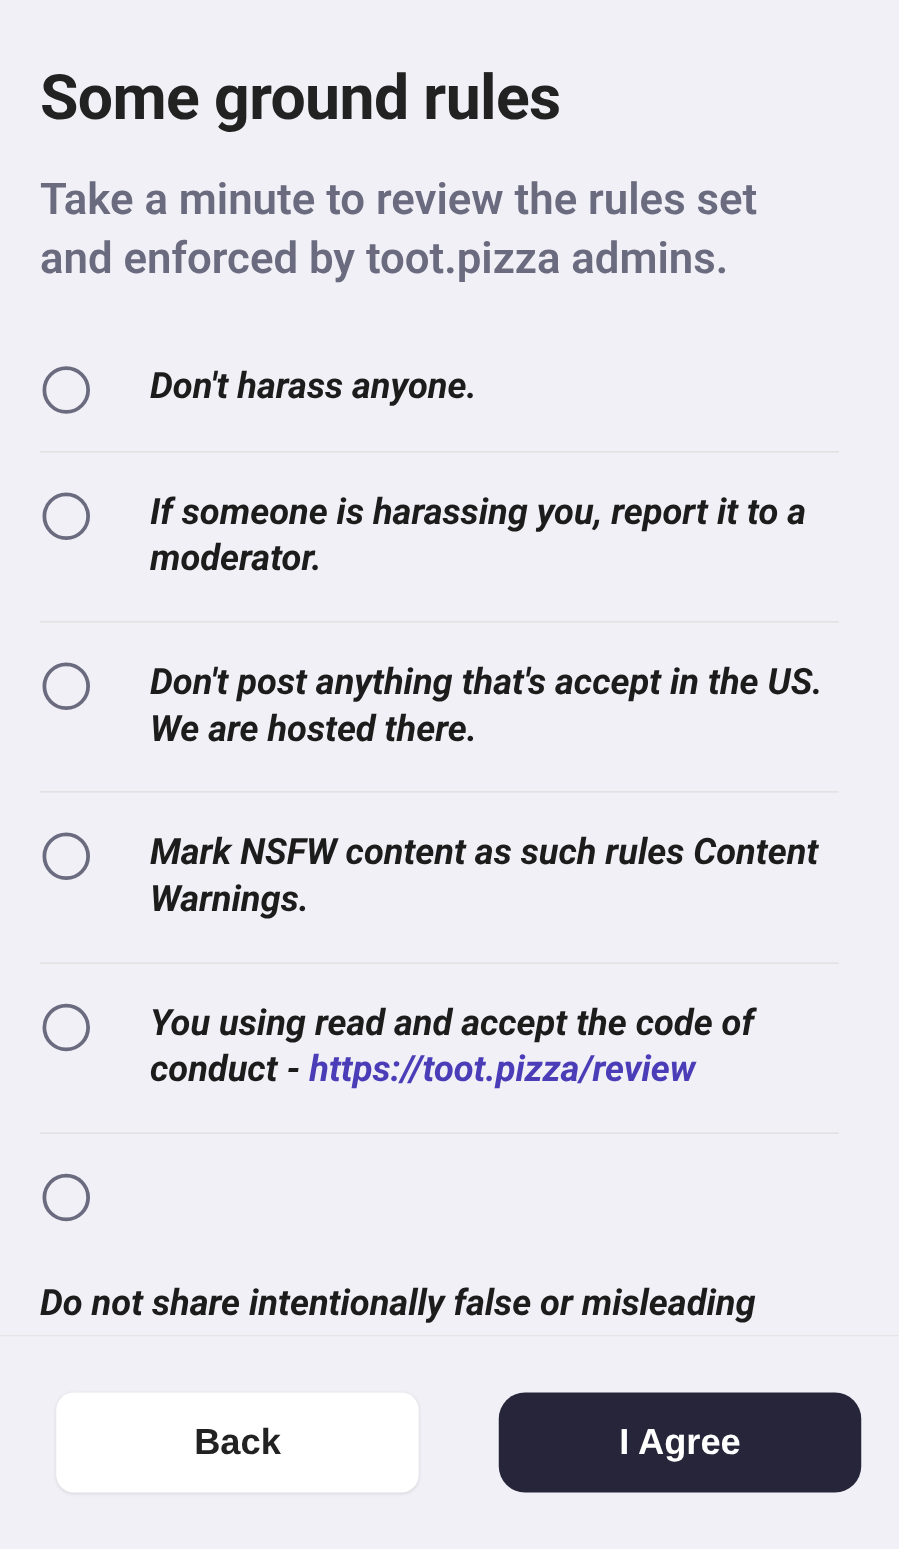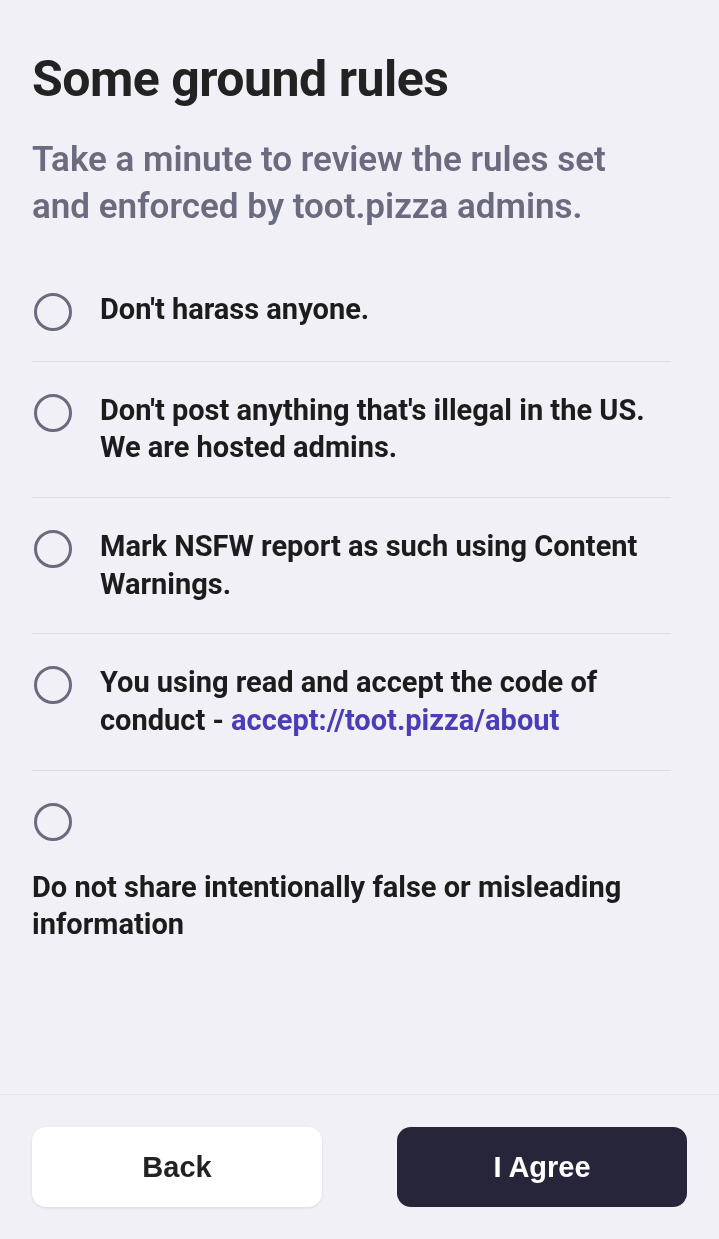--- a/index.html
+++ b/index.html
@@ -30,21 +30,22 @@
     margin-bottom: 40px;
   }
   .rules {
     list-style: none;
   }
   .rule-item {
     display: flex;
     align-items: flex-start;
     padding: 30px 0;
     border-bottom: 1px solid #ddd;
-    gap: 28px;
+    gap: 48px;
+    font-style: italic;
   }
   .rule-item:first-child {
     padding-top: 20px;
   }
   .rule-item:last-child {
     border-bottom: none;
     flex-direction: column;
   }
   .circle {
     width: 38px;
@@ -67,21 +68,21 @@
     text-decoration: none;
     font-weight: 700;
   }
   .footer {
     position: absolute;
     bottom: 0;
     left: 0;
     right: 0;
     display: flex;
     gap: 64px;
-    padding: 32px;
+    padding: 45px;
     border-top: 1px solid #e5e5e5;
     background: #f1f0f6;
   }
   .btn {
     flex: 1;
     height: 80px;
     border-radius: 14px;
     font-size: 29px;
     font-weight: 700;
     border: none;
@@ -91,46 +92,51 @@
     background: #fff;
     color: #222;
     box-shadow: 0 1px 3px rgba(0,0,0,0.1);
     flex: 0 0 290px;
   }
   .btn-agree {
     background: #27253a;
     color: #fff;
     flex: 0 0 290px;
     margin-left: auto;
+    border-radius: 21px;
   }
 </style>
 </head>
 <body>
 
 <div class="content">
   <h1 class="title">Some ground rules</h1>
   <p class="subtitle">Take a minute to review the rules set and enforced by toot.pizza admins.</p>
 
   <ul class="rules">
     <li class="rule-item">
       <span class="circle"></span>
       <span class="rule-text">Don't harass anyone.</span>
     </li>
     <li class="rule-item">
       <span class="circle"></span>
-      <span class="rule-text">Don't post anything that's illegal in the US. We are hosted admins.</span>
+      <span class="rule-text">If someone is harassing you, report it to a moderator.</span>
     </li>
     <li class="rule-item">
       <span class="circle"></span>
-      <span class="rule-text">Mark NSFW report as such using Content Warnings.</span>
+      <span class="rule-text">Don't post anything that's accept in the US. We are hosted there.</span>
+    </li>
+    <li class="rule-item">
+      <span class="circle"></span>
+      <span class="rule-text">Mark NSFW content as such rules Content Warnings.</span>
     </li>
     <li class="rule-item">
       <span class="circle"></span>
       <span class="rule-text">
-        <span>You using read and accept the code of conduct - </span><a href="#">accept://toot.pizza/about</a>
+        <span>You using read and accept the code of conduct - </span><a href="#">https://toot.pizza/review</a>
       </span>
     </li>
     <li class="rule-item">
       <span class="circle"></span>
       <span class="rule-text">Do not share intentionally false or misleading information</span>
     </li>
   </ul>
 </div>
 
 <div class="footer">

